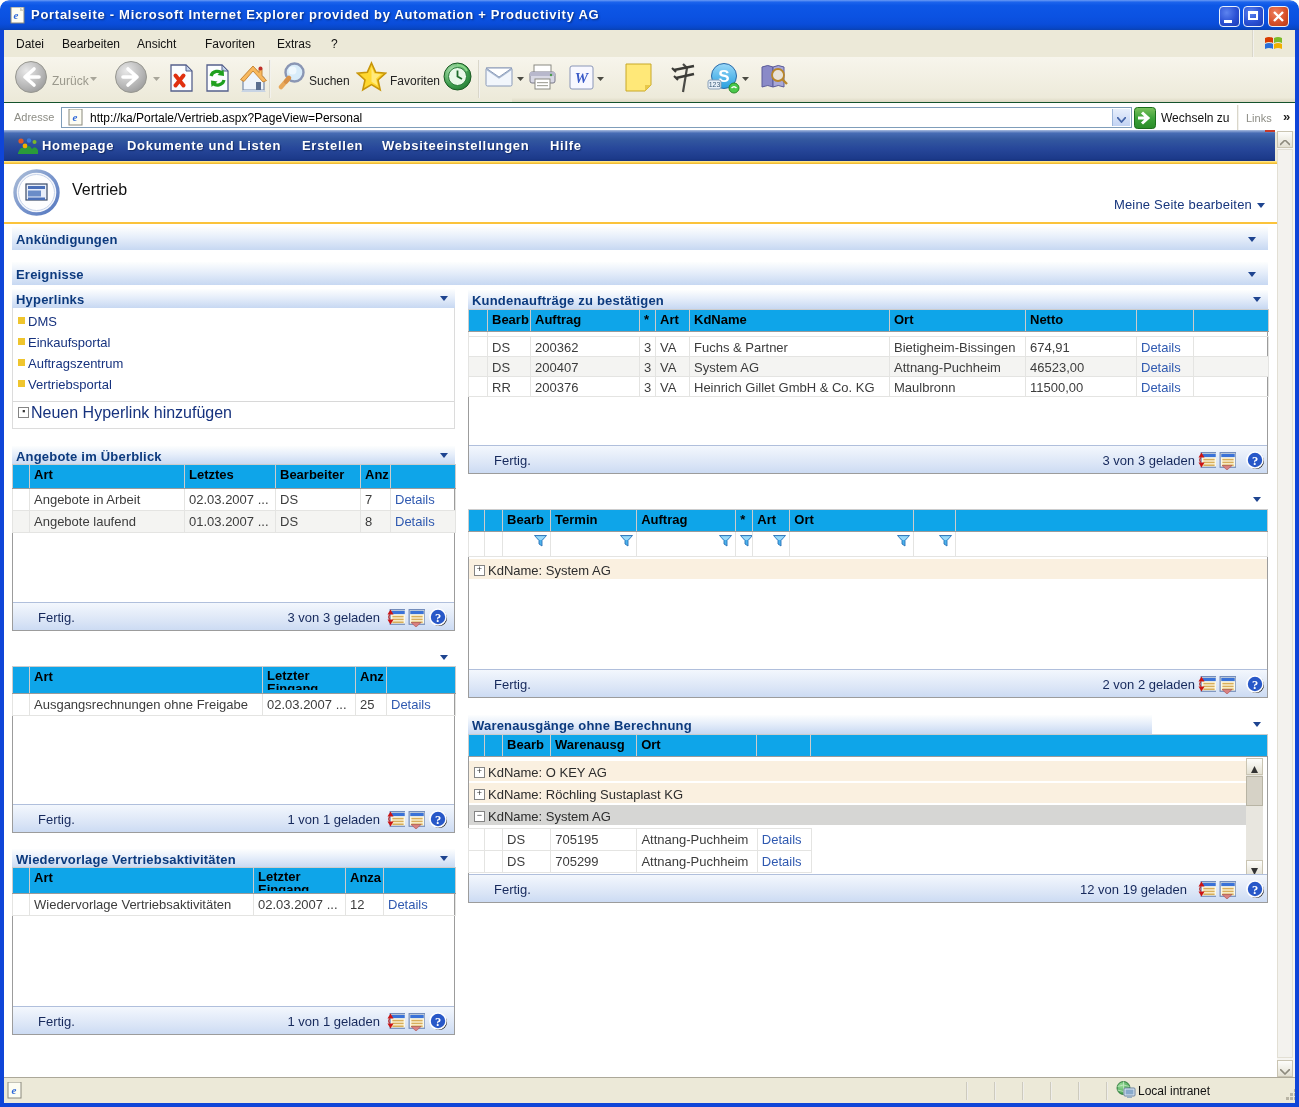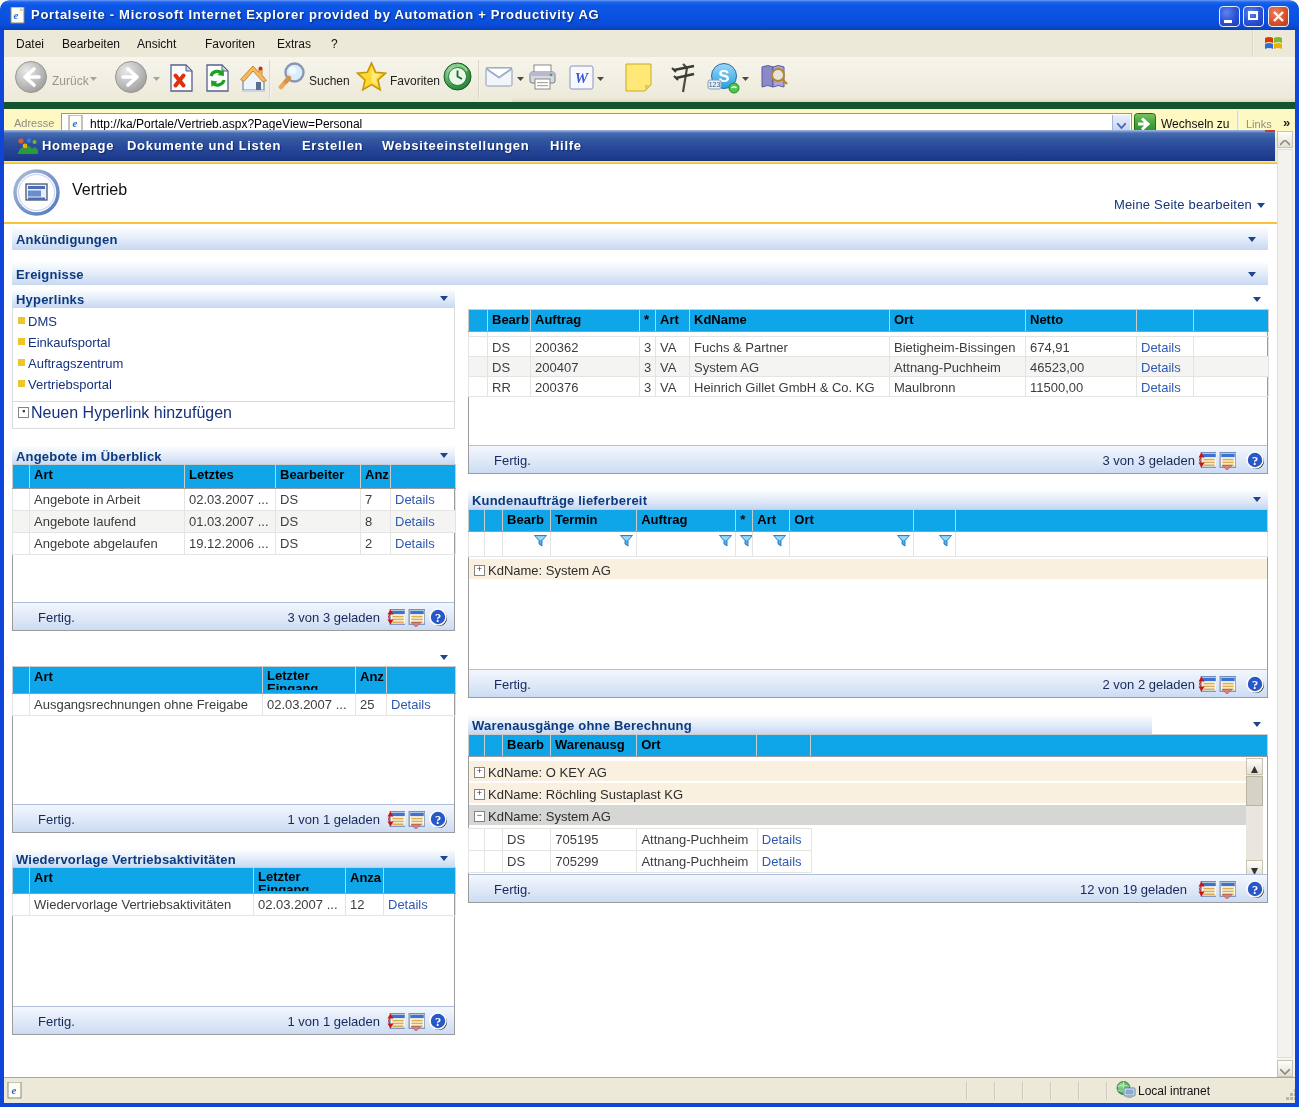--- a/index.html
+++ b/index.html
@@ -13,21 +13,21 @@
 .bblue{background:radial-gradient(circle at 35% 30%,#5d84ef 0%,#2a50d4 55%,#1c3cb4 100%)}
 .bred{background:radial-gradient(circle at 35% 30%,#ee8060 0%,#d8512a 55%,#b83815 100%)}
 
 #mb{position:absolute;left:4px;top:30px;width:1291px;height:27px;background:#ece9d8;border-bottom:4px solid #4c1d95}
 #mb span{position:absolute;top:7px;font-size:12px;color:#111}
 
 #tob{position:absolute;left:4px;top:57px;width:1291px;height:45px;background:linear-gradient(180deg,#f7f5ec,#ece9d8)}
 #tob .lbl{position:absolute;top:17px;font-size:12px;color:#222}
 .vsep{position:absolute;width:2px;background:linear-gradient(90deg,#cdc9b8,#ffffff)}
 
-#ab{position:absolute;left:4px;top:102px;width:1291px;height:29px;background:#fef9c3;border-top:7px solid #14532d}
+#ab{position:absolute;left:4px;top:102px;width:1291px;height:29px;background:#ffffff;border-top:1px solid #14532d}
 #ab .lab{position:absolute;left:10px;top:8px;font-size:11px;color:#8d8d85}
 #ab .inp{position:absolute;left:57px;top:4px;width:1071px;height:21px;background:#fff;border:1px solid #7f9db9;box-sizing:border-box}
 #ab .url{position:absolute;left:28px;top:3px;font-size:12px;color:#000;white-space:nowrap}
 #ab .dd{position:absolute;right:1px;top:1px;width:17px;height:17px;background:linear-gradient(180deg,#e8effc,#c2d3f3);border-left:1px solid #9db6da;text-align:center}
 
 #nav{position:absolute;left:4px;top:130px;width:1271px;height:31px;
 background:linear-gradient(180deg,#a8bce0 0%,#476cb4 10%,#33589f 30%,#27479a 60%,#1c3a8a 92%,#16337e 100%)}
 #nav span{position:absolute;top:8px;font-size:13px;font-weight:700;color:#fff;text-shadow:1px 1px 1px #122b66;white-space:nowrap;letter-spacing:.7px}
 .gold1{position:absolute;left:4px;top:161px;width:1273px;height:3px;background:linear-gradient(180deg,#ffefa8,#fcd14e 50%,#eab12d)}
 .gold2{position:absolute;left:4px;top:222px;width:1273px;height:2px;background:#fbc33b}
@@ -393,28 +393,20 @@
             <td class="det">Details</td>
           </tr>
 <tr style="height:22px" class="alt">
             <td></td>
             <td>Angebote laufend</td>
             <td>01.03.2007 ...</td>
             <td>DS</td>
             <td>8</td>
             <td class="det">Details</td>
           </tr>
-<tr style="height:22px">
-            <td></td>
-            <td>Angebote abgelaufen</td>
-            <td>19.12.2006 ...</td>
-            <td>DS</td>
-            <td>2</td>
-            <td class="det">Details</td>
-          </tr>
 </tbody>
       </table>
 <div class="ft">
         <span class="fl">Fertig.</span>
         <span class="fr" style="right:74px">3 von 3 geladen</span>
  <svg class="fic" style="right:49px" width="18" height="19">
           <use href="#ic1s"></use>
         </svg>
         <svg class="fic" style="right:29px" width="18" height="19">
           <use href="#ic2s"></use>
@@ -507,20 +499,21 @@
         </svg>
         <svg class="fic" style="right:29px" width="18" height="19">
           <use href="#ic2s"></use>
         </svg>
         <svg class="fic" style="right:6px" width="19" height="19">
           <use href="#ic3s"></use>
         </svg>
       </div>
 </div>
 
+<div class="wt" style="left:468px;top:290px;width:800px">Kundenaufträge zu bestätigen</div>
     <div class="tri" style="left:1253px;top:297px"></div>
 <div class="bx" style="left:468px;top:309px;width:800px;height:165px">
 <table class="t" style="left:-1px;top:-1px;width:800px">
 <colgroup>
           <col style="width:19px">
           <col style="width:43px">
           <col style="width:109px">
           <col style="width:16px">
           <col style="width:34px">
           <col style="width:200px">
@@ -592,21 +585,20 @@
         </svg>
         <svg class="fic" style="right:31px" width="18" height="19">
           <use href="#ic2s"></use>
         </svg>
         <svg class="fic" style="right:2px" width="19" height="19">
           <use href="#ic3s"></use>
         </svg>
       </div>
 </div>
 
-<div class="wt" style="left:468px;top:490px;width:800px">Kundenaufträge lieferbereit</div>
     <div class="tri" style="left:1253px;top:497px"></div>
 <div class="bx" style="left:468px;top:509px;width:800px;height:189px">
 <table class="t" style="left:-1px;top:-1px;width:800px">
 <colgroup>
           <col style="width:16px">
           <col style="width:18px">
           <col style="width:48px">
           <col style="width:86px">
           <col style="width:99px">
           <col style="width:17px">

